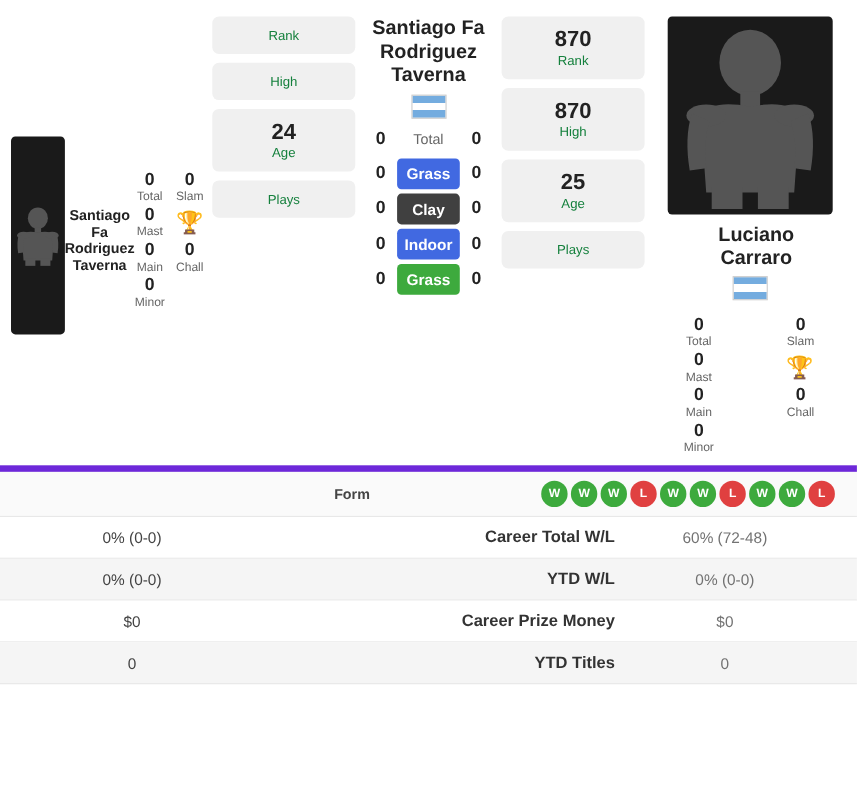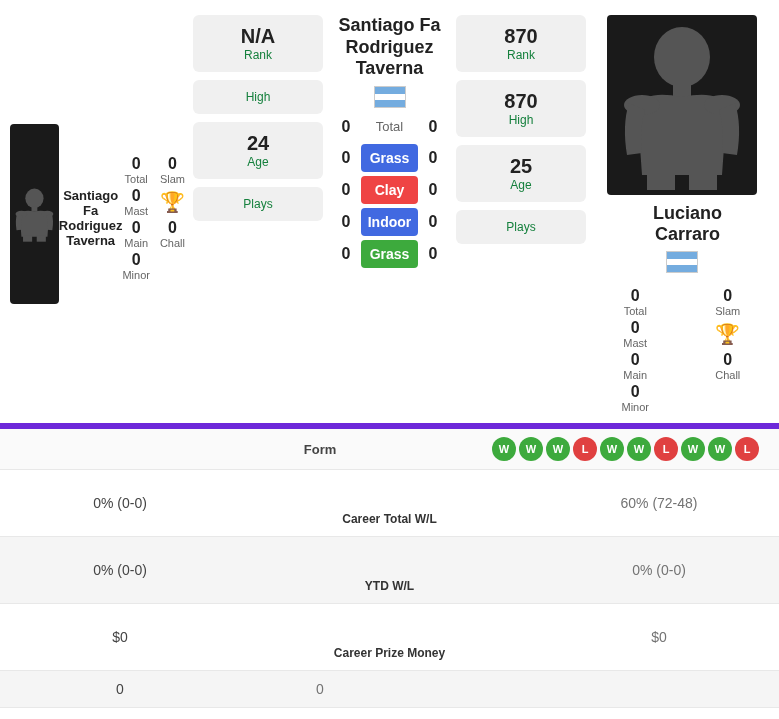--- a/index.html
+++ b/index.html
@@ -165,21 +165,21 @@
       flex: 1;
       text-align: center;
       padding: 6px 0;
       border-radius: 4px;
       color: #fff;
       font-size: 14px;
       font-weight: bold;
     }
 
     .surface-hard { background: #4169E1; }
-    .surface-clay { background: #ef4444; }
+    .surface-clay { background: #404040; }
     .surface-indoor { background: #4169E1; }
     .surface-grass { background: #3DAA3D; }
 
     
     .total-row {
       display: flex;
       align-items: center;
       justify-content: space-between;
       width: 100%;
       margin-bottom: 8px;
@@ -261,25 +261,24 @@
 
     .stats-left-val {
       width: 200px;
       text-align: center;
       font-size: 14px;
       color: #444;
     }
 
     .stats-center-label {
       flex: 1;
-      text-align: center;
-      font-size: 12px;
+      text-align: right;
+      font-size: 15px;
       font-weight: bold;
       color: #333;
-      margin-top: 32px;
     }
 
     .stats-right-val {
       width: 200px;
       text-align: center;
       font-size: 14px;
       color: #737373;
     }
 
     
@@ -342,21 +341,20 @@
         </div>
         <div>
           <div class="stat-value">0</div>
           <div class="stat-label">Minor</div>
         </div>
       </div>
     </div>
 
     <div style="width: 130px; flex-shrink: 0;">
         <div class="stat-box">
-          <div class="val">N/A</div>
           <div class="lbl">Rank</div>
         </div>
         <div class="stat-box">
           <div class="val"></div>
           <div class="lbl">High</div>
         </div>
         <div class="stat-box">
           <div class="val">24</div>
           <div class="lbl">Age</div>
         </div>
@@ -510,19 +508,20 @@
       <div class="stats-center-label">YTD W/L</div>
       <div class="stats-right-val">0% (0-0)</div>
     </div>
         <div class="stats-row">
       <div class="stats-left-val">$0</div>
       <div class="stats-center-label">Career Prize Money</div>
       <div class="stats-right-val">$0</div>
     </div>
         <div class="stats-row">
       <div class="stats-left-val">0</div>
+      <div class="stats-center-label">YTD Titles</div>
       <div class="stats-right-val">0</div>
     </div>
       </div>
 
   </div>
 
 </div>
 
 </body></html>

